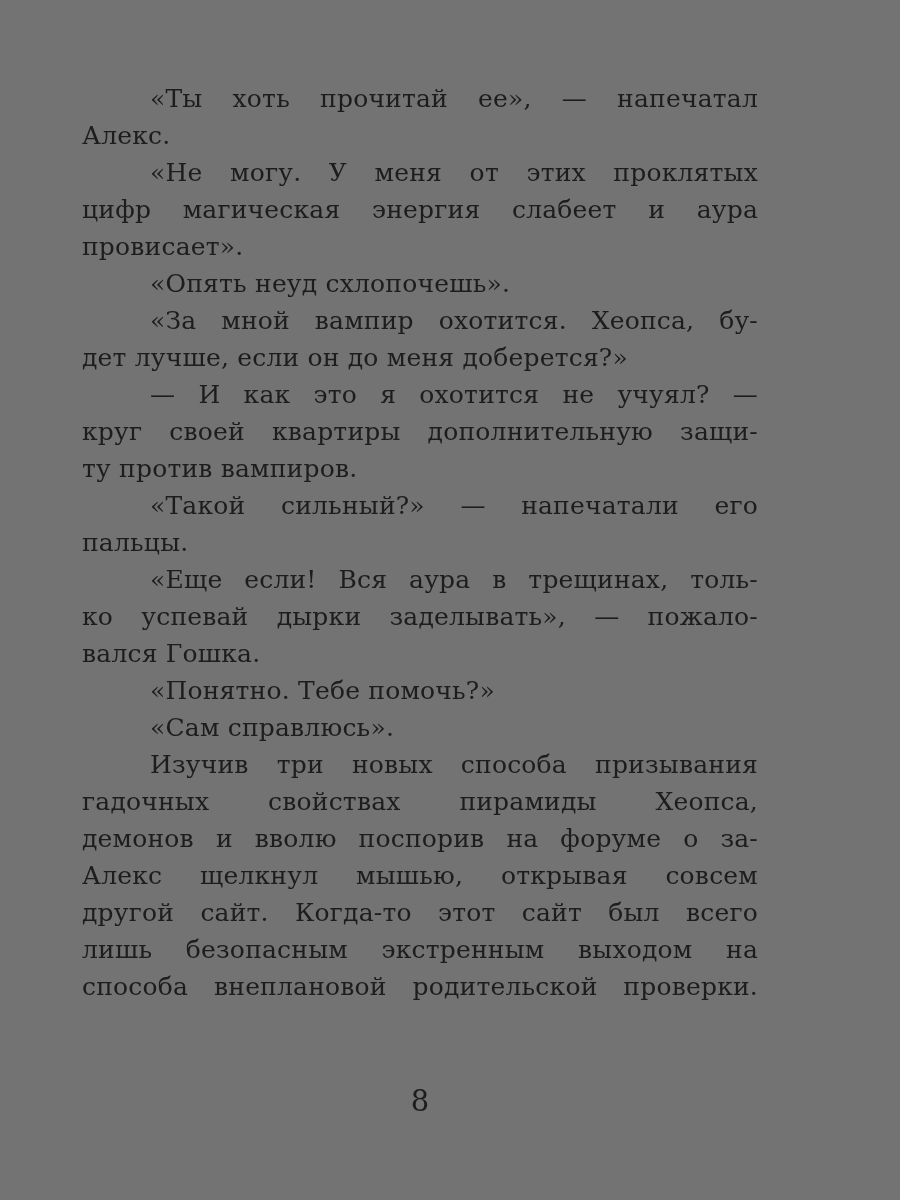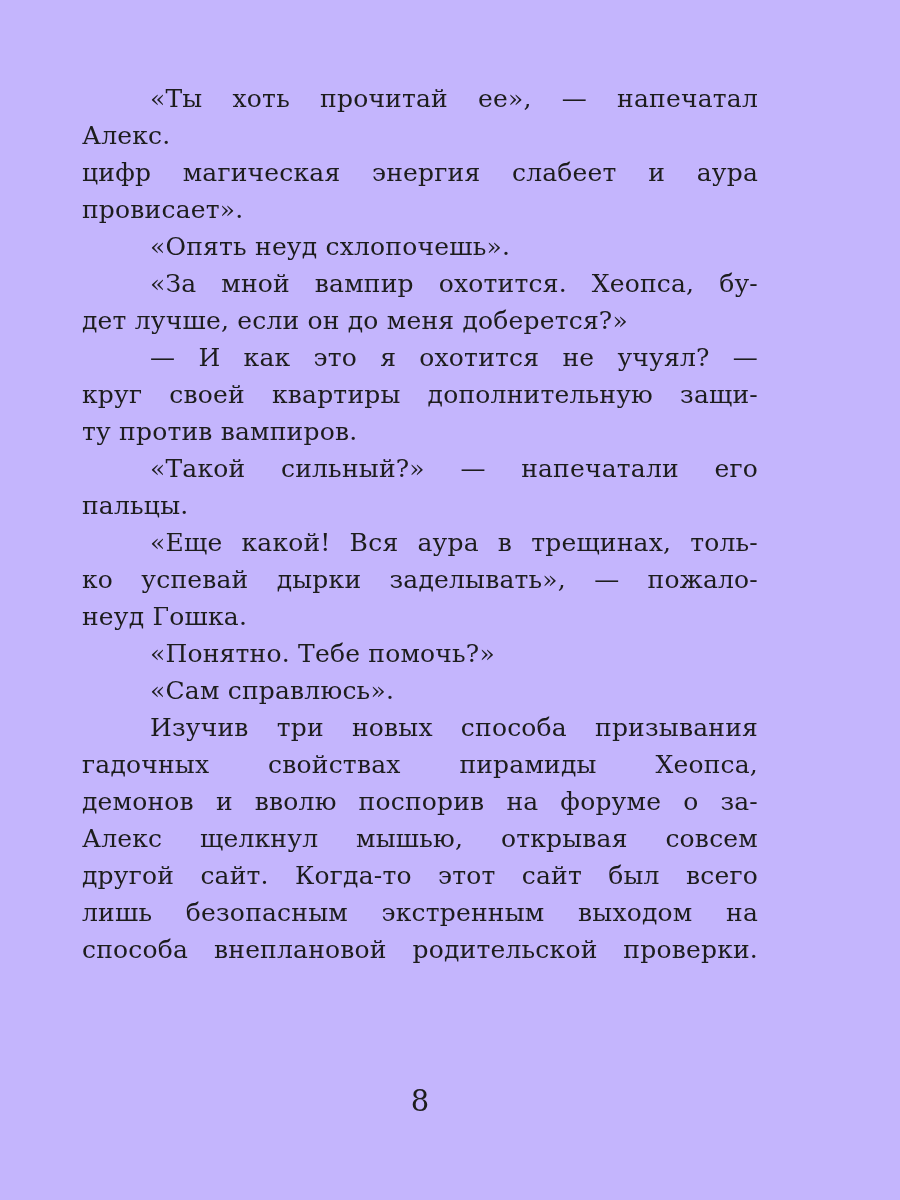--- a/index.html
+++ b/index.html
@@ -6,21 +6,21 @@
   body {
     width: 900px;
     height: 1200px;
     background: #ffffff;
     font-family: "DejaVu Serif", serif;
   }
   .book-page {
     position: relative;
     width: 900px;
     height: 1200px;
-    background: #c4b5fd;
+    background: #737373;
     overflow: hidden;
   }
   .textblock {
     position: absolute;
     left: 82px;
     top: 80px;
     width: 676px;
     color: #1d1d1d;
     font-size: 25px;
     line-height: 37px;
@@ -46,33 +46,34 @@
     color: #1d1d1d;
   }
 </style>
 </head>
 <body style="background: rgb(255, 255, 255);">
 
 <div class="book-page">
   <div class="textblock" style="color: rgb(29, 29, 29);">
       <div class="line first">«Ты хоть прочитай ее», — напечатал</div>
       <div class="line last">Алекс.</div>
+      <div class="line first">«Не могу. У меня от этих проклятых</div>
       <div class="line">цифр магическая энергия слабеет и аура</div>
       <div class="line last">провисает».</div>
       <div class="line first last">«Опять неуд схлопочешь».</div>
       <div class="line first">«За мной вампир охотится. Хеопса, бу-</div>
       <div class="line last">дет лучше, если он до меня доберется?»</div>
       <div class="line first">— И как это я охотится не учуял? —</div>
       <div class="line">круг своей квартиры дополнительную защи-</div>
       <div class="line last">ту против вампиров.</div>
       <div class="line first">«Такой сильный?» — напечатали его</div>
       <div class="line last">пальцы.</div>
-      <div class="line first">«Еще какой! Вся аура в трещинах, толь-</div>
+      <div class="line first">«Еще если! Вся аура в трещинах, толь-</div>
       <div class="line">ко успевай дырки заделывать», — пожало-</div>
-      <div class="line last">неуд Гошка.</div>
+      <div class="line last">вался Гошка.</div>
       <div class="line first last">«Понятно. Тебе помочь?»</div>
       <div class="line first last">«Сам справлюсь».</div>
       <div class="line first">Изучив три новых способа призывания</div>
       <div class="line">гадочных свойствах пирамиды Хеопса,</div>
       <div class="line">демонов и вволю поспорив на форуме о за-</div>
       <div class="line">Алекс щелкнул мышью, открывая совсем</div>
       <div class="line">другой сайт. Когда-то этот сайт был всего</div>
       <div class="line">лишь безопасным экстренным выходом на</div>
       <div class="line last">способа внеплановой родительской проверки.</div>
     </div>

